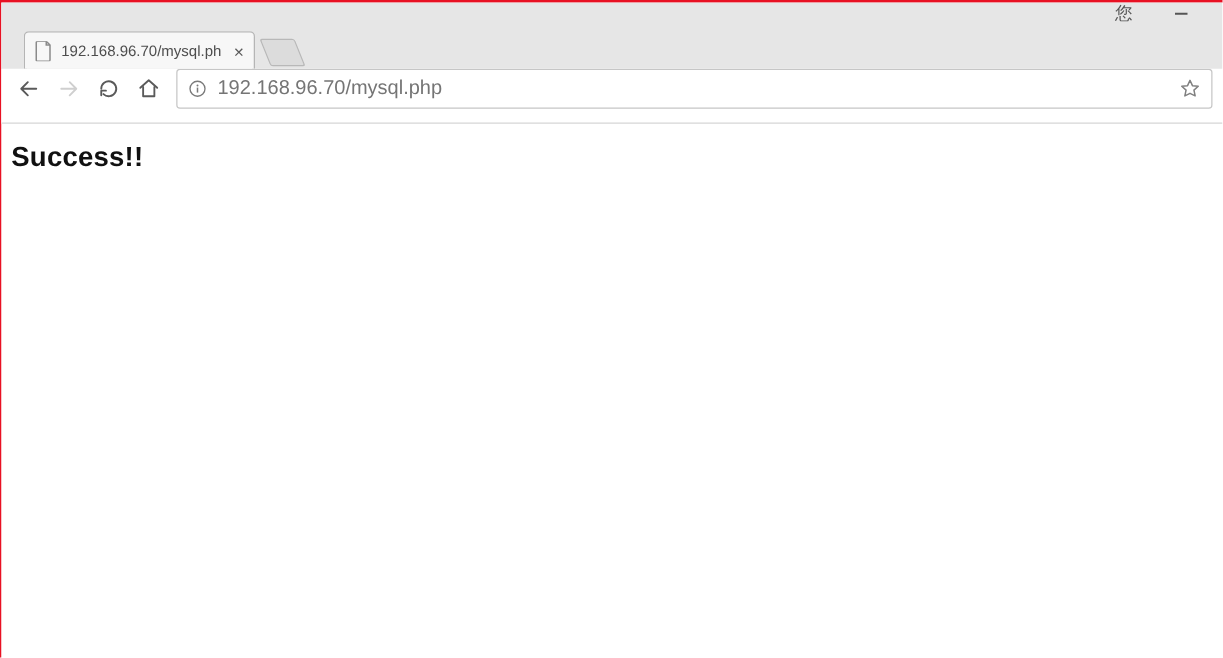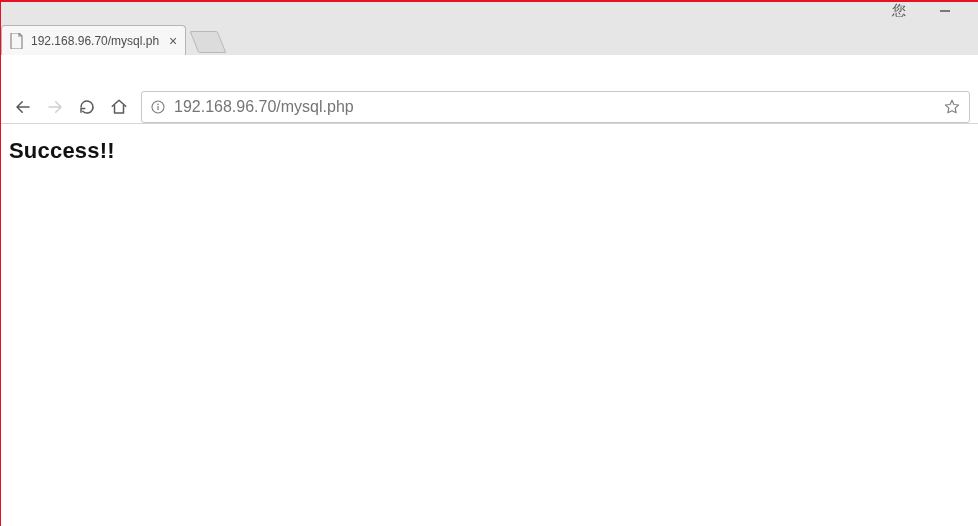--- a/index.html
+++ b/index.html
@@ -28,21 +28,21 @@
       justify-content: center;
       color: #555;
       font-size: 13px;
     }
     .win-icon { font-size: 14px; color: #555; }
     .tabbar {
       height: 35px;
       background: #e6e6e6;
       display: flex;
       align-items: flex-end;
-      padding-left: 0;
+      padding-left: 18px;
       position: relative;
     }
     .tab {
       display: flex;
       align-items: center;
       height: 30px;
       background: #f7f7f7;
       border: 1px solid #b5b5b5;
       border-bottom: none;
       border-top-left-radius: 4px;
@@ -78,23 +78,22 @@
       background: #dcdcdc;
       border: 1px solid #b8b8b8;
       transform: skewX(22deg);
       border-radius: 2px;
     }
     .toolbar {
       height: 44px;
       background: #fff;
       border-bottom: 1px solid #d6d6d6;
       display: flex;
-      align-items: flex-end;
+      align-items: flex-start;
       padding: 0 8px 0 6px;
-      margin-top: 25px;
     }
     .nav-icon {
       width: 32px;
       height: 32px;
       display: flex;
       align-items: center;
       justify-content: center;
       color: #5a5a5a;
     }
     .nav-icon.disabled { color: #bcbcbc; }

